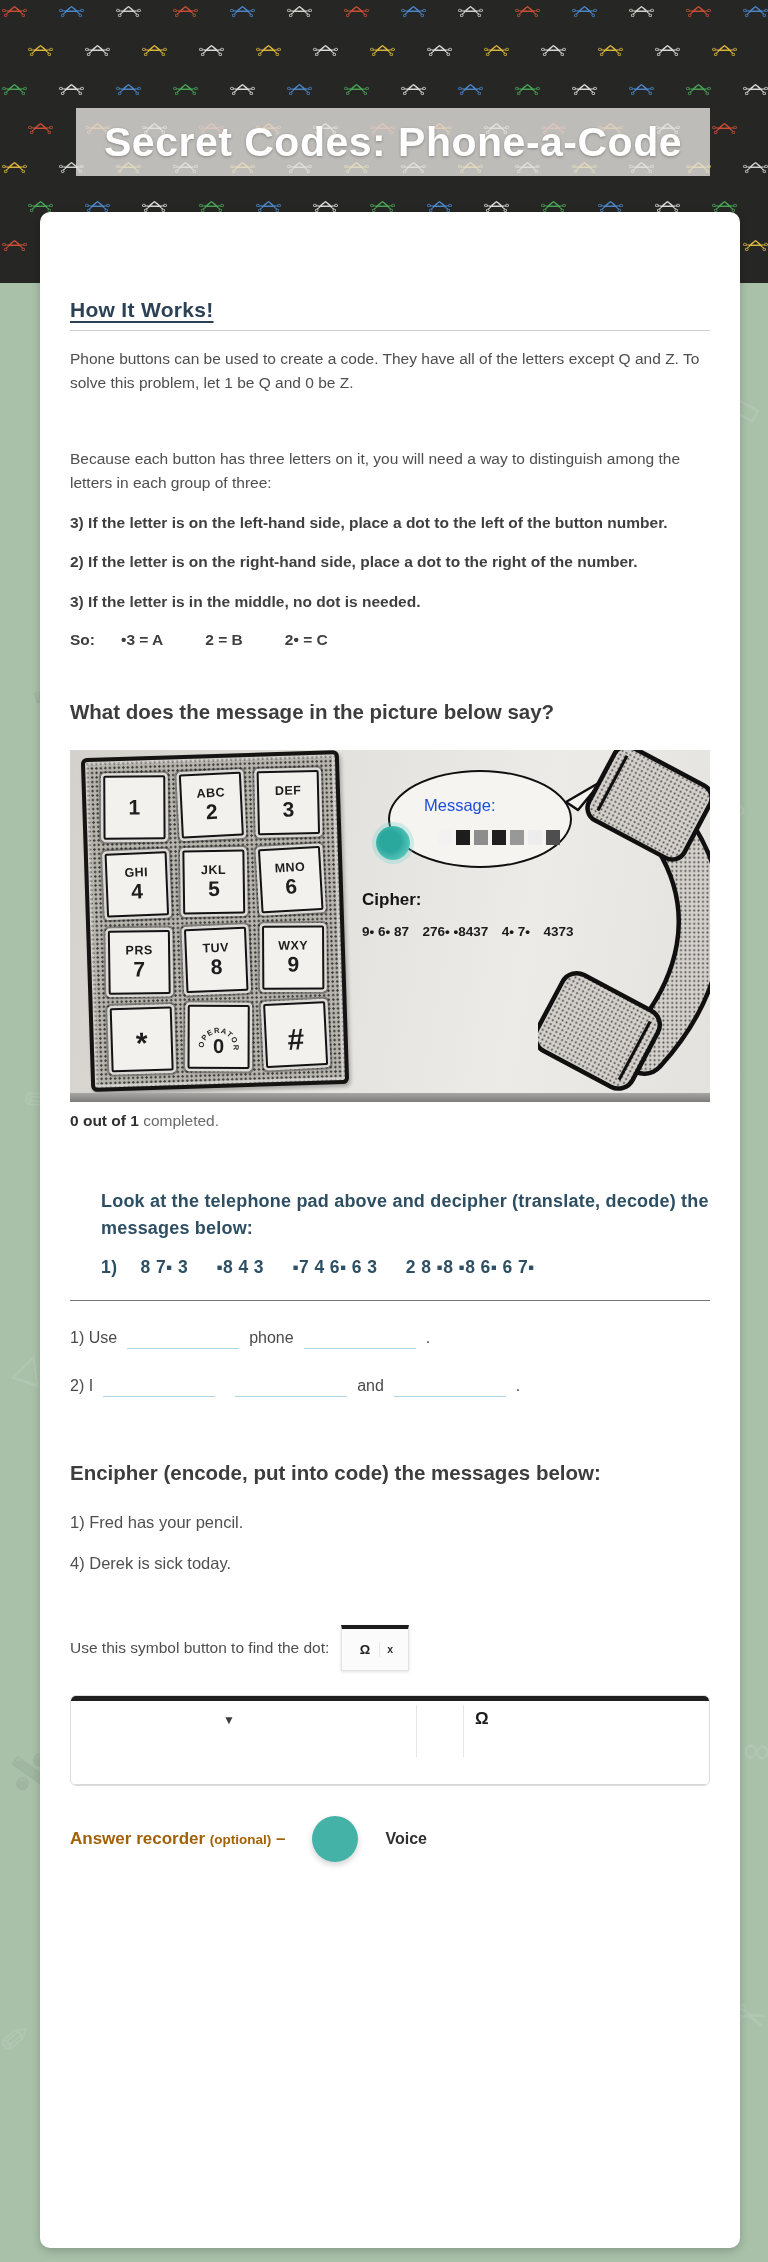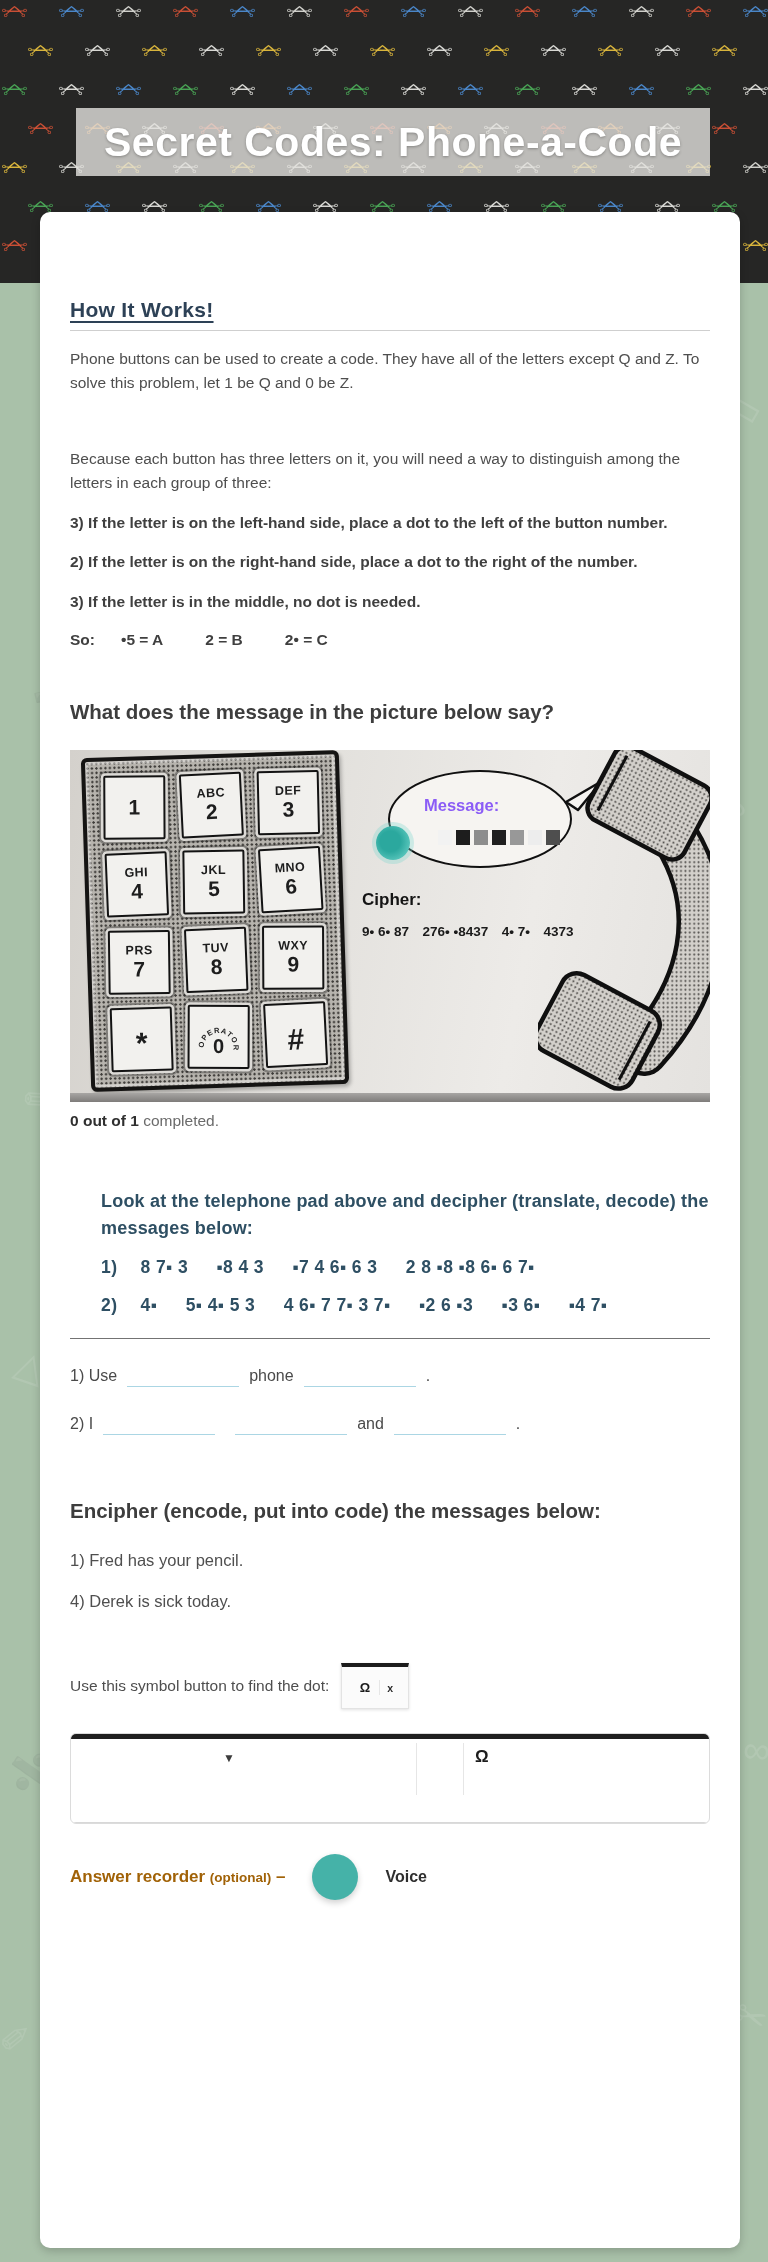--- a/index.html
+++ b/index.html
@@ -57,21 +57,21 @@
     box-shadow:0 0 0 2.5px #dcdad6, 0 0 0 4.5px rgba(30,30,30,.35);
     display:flex; flex-direction:column; align-items:center; justify-content:center;
     color:#1d1d1d; font-weight:bold;}
   .key .letters{font-size:12.5px; letter-spacing:.5px; line-height:1.1;}
   .key .num{font-size:21px; line-height:1.05;}
   .key.sym .num{font-size:30px; line-height:.7; margin-top:8px;}
   .key svg{display:block;}
 
   .bubble{position:absolute; left:318px; top:20px; width:184px; height:98px;
     background:#f6f4f1; border:2.5px solid #101010; border-radius:50%;}
-  .bubble .msg-label{position:absolute; left:34px; top:24px; font-size:16.5px; font-weight:bold; color:#8b5cf6;}
+  .bubble .msg-label{position:absolute; left:34px; top:24px; font-size:16.5px; font-weight:normal; color:#1d4ed8;}
   .squares{position:absolute; left:48px; top:58px; display:flex; gap:4px;}
   .squares span{width:14px; height:15px; display:block;}
   .bubble-tail{position:absolute; left:494px; top:28px;}
   .hotspot{position:absolute; left:306px; top:76px; width:34px; height:34px; border-radius:50%;
     background:radial-gradient(circle at 42% 45%, #2ba89e 0 38%, #55c3b9 72%, rgba(85,195,185,.4));
     box-shadow:0 0 0 4px rgba(130,215,205,.35); border:none; cursor:pointer;}
   .cipher-label{position:absolute; left:292px; top:140px; font-size:17px; font-weight:bold; color:#141414;}
   .cipher-text{position:absolute; left:292px; top:174px; font-size:13.5px; font-weight:bold; color:#1b1b1b; width:340px;}
   .handset{position:absolute; left:468px; top:0;}
 
@@ -579,21 +579,21 @@
 
     <p class="body intro">Phone buttons can be used to create a code. They have all of the letters except Q and Z. To solve this problem, let 1 be Q and 0 be Z.</p>
     <p class="body because">Because each button has three letters on it, you will need a way to distinguish among the letters in each group of three:</p>
 
     <p class="boldrule">3) If the letter is on the left-hand side, place a dot to the left of the button number.</p>
     <p class="boldrule">2) If the letter is on the right-hand side, place a dot to the right of the number.</p>
     <p class="boldrule">3) If the letter is in the middle, no dot is needed.</p>
 
     <div class="so-line">
       <span class="so-label">So:</span>
-      <span>•5 = A</span>
+      <span>•3 = A</span>
       <span>2 = B</span>
       <span>2• = C</span>
     </div>
 
     <h3 class="q-heading">What does the message in the picture below say?</h3>
 
     <div class="scan">
       <div class="keypad-panel">
         <div class="keys">
             <div class="key" style="transform: rotate(1.5deg);">
@@ -685,21 +685,20 @@
           <line x1="102" y1="248" x2="102" y2="314" stroke="#101010" stroke-width="3"></line>
         </g>
       </svg>
     </div>
 
     <p class="completed"><b>0 out of 1</b><span> completed.</span></p>
 
     <div class="hand">
       <p class="hand-heading">Look at the telephone pad above and decipher (translate, decode) the messages below:</p>
       <p class="hand-line">1)  8&nbsp;7▪&nbsp;3   ▪8&nbsp;4&nbsp;3   ▪7&nbsp;4&nbsp;6▪&nbsp;6&nbsp;3   2&nbsp;8&nbsp;▪8&nbsp;▪8&nbsp;6▪&nbsp;6&nbsp;7▪</p>
-      <p class="hand-line">2)  4▪   5▪&nbsp;4▪&nbsp;5&nbsp;3   4&nbsp;6▪&nbsp;7&nbsp;7▪&nbsp;3&nbsp;7▪   ▪2&nbsp;6&nbsp;▪3   ▪3&nbsp;6▪   ▪4&nbsp;7▪</p>
     </div>
 
     <hr class="rule2">
 
     <div class="blank-row">
       <span>1) Use</span>
       <input class="blank" type="text" style="">
       <span>phone</span>
       <input class="blank" type="text" style="">
       <span>.</span>

